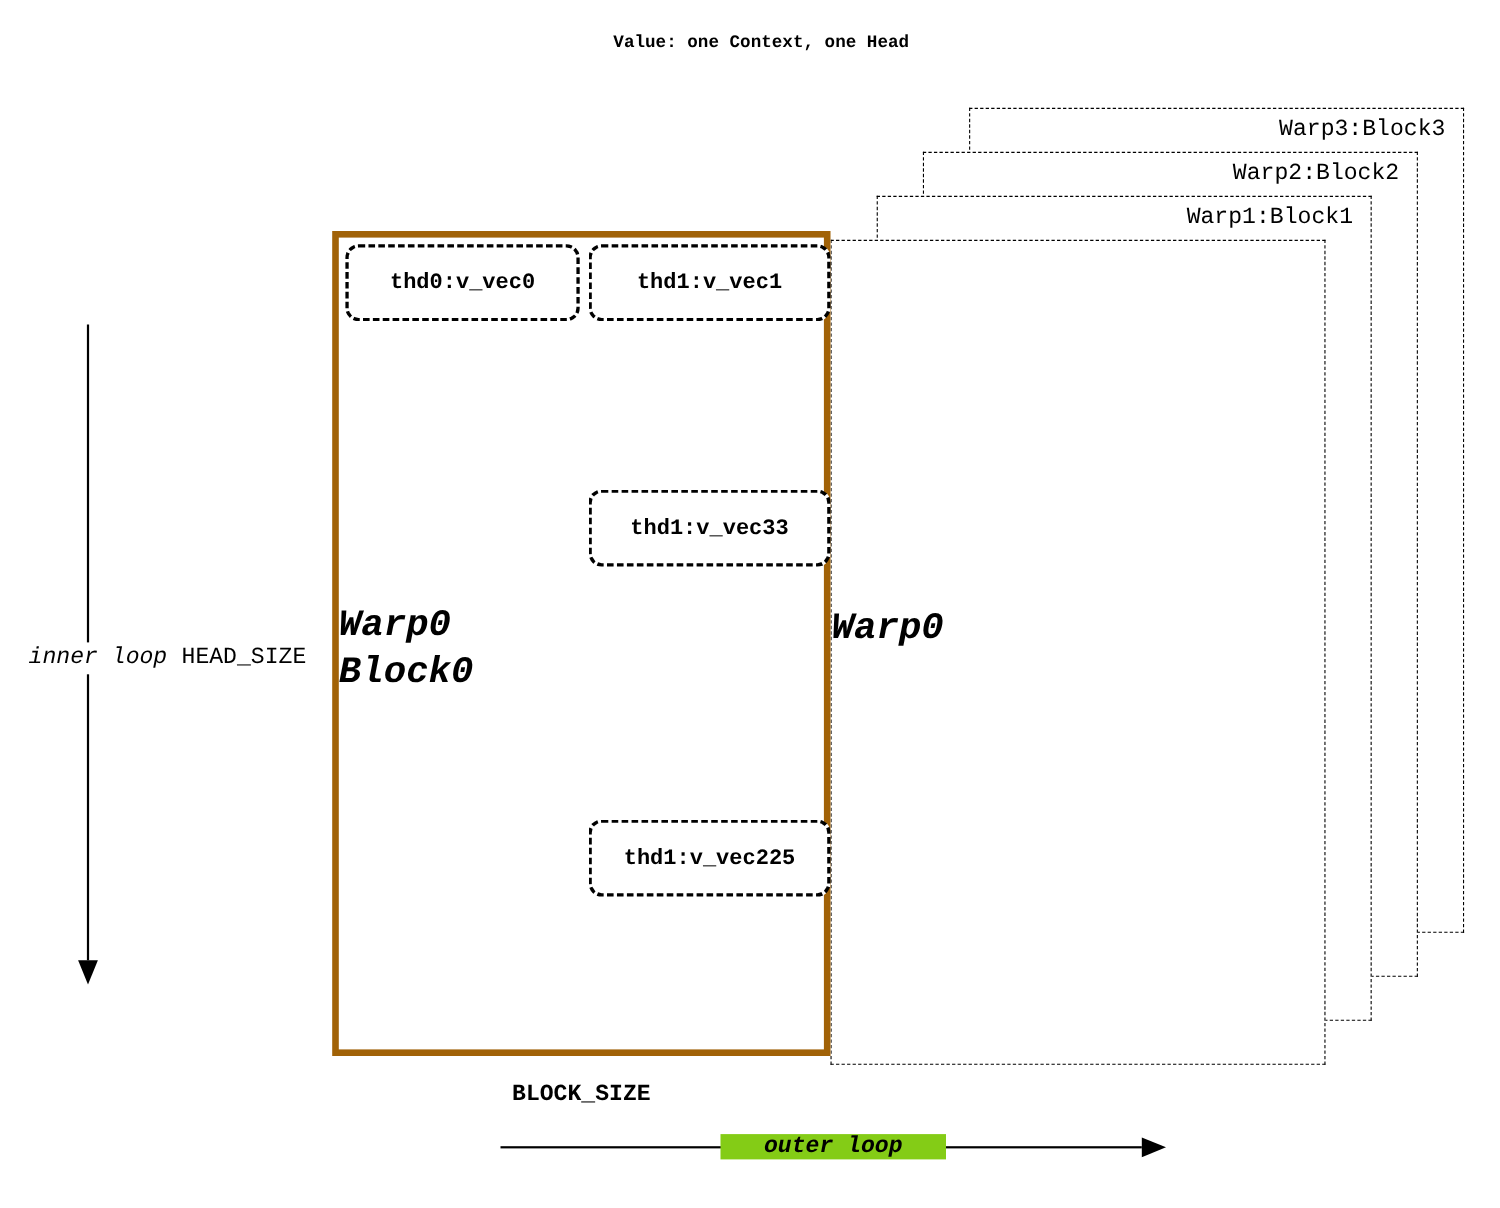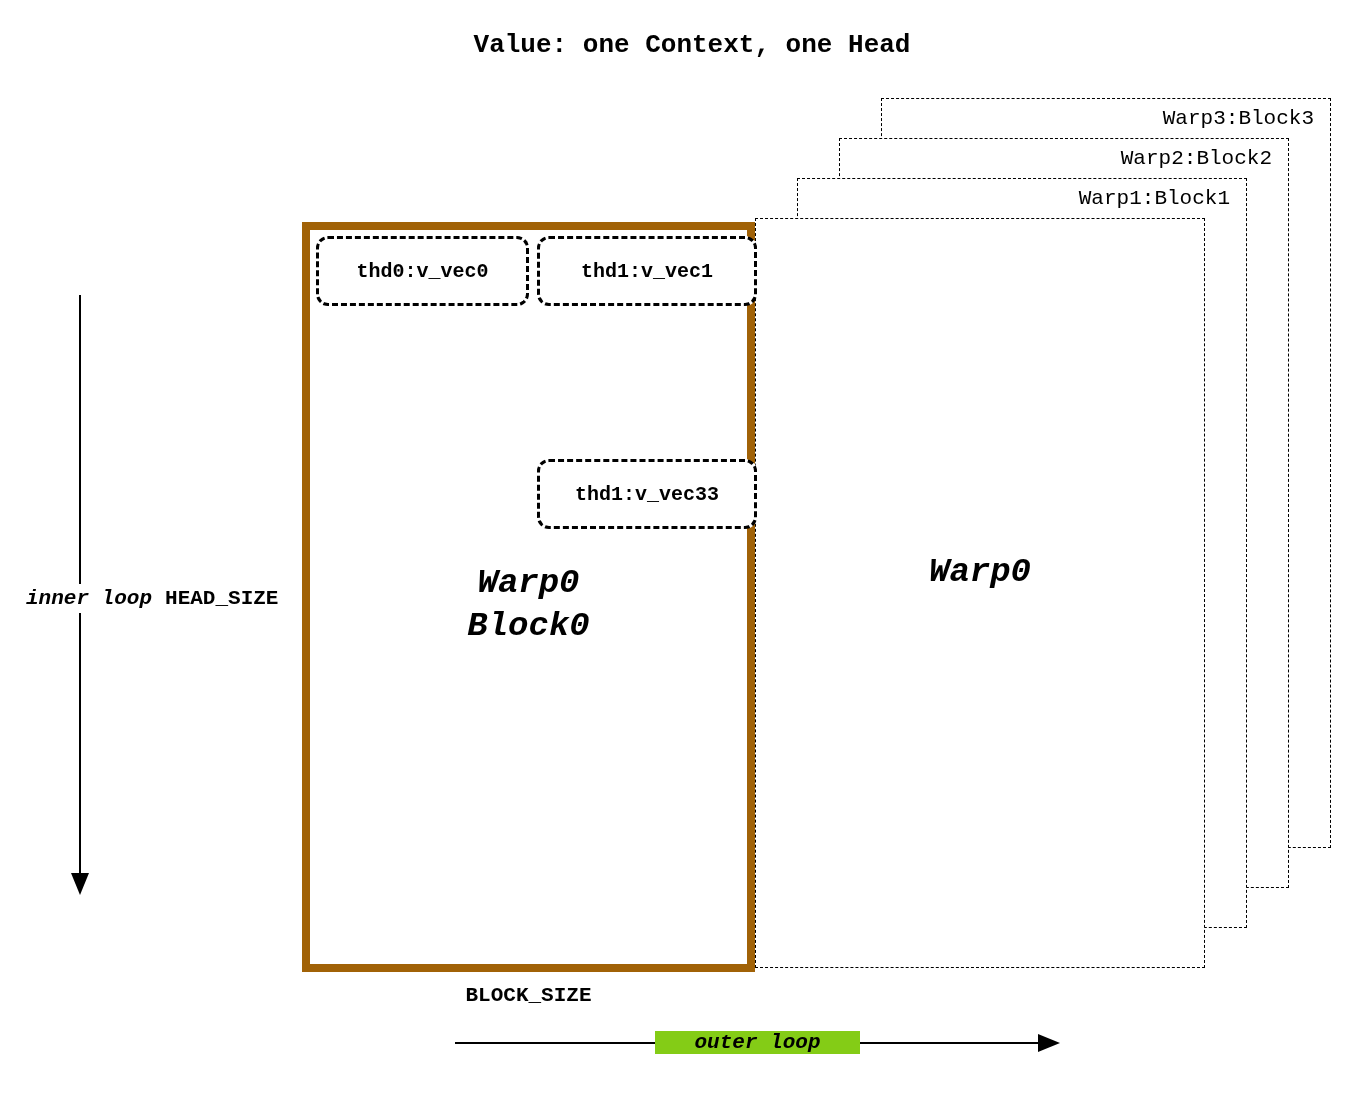--- a/index.html
+++ b/index.html
@@ -6,21 +6,21 @@
   html, body { background: #ffffff; }
   body {
     width: 1364px; height: 1098px;
     font-family: "Liberation Mono", "DejaVu Sans Mono", monospace;
     color: #000;
   }
   .canvas { position: relative; width: 1364px; height: 1098px; background: #fff; overflow: hidden; }
 
   .title {
     position: absolute; top: 30px; left: 0; width: 100%;
-    text-align: center; font-size: 26px; font-weight: bold; padding-left: 20px;
+    text-align: center; font-size: 16px; font-weight: bold; padding-left: 20px;
   }
 
   
   .back-block {
     position: absolute; width: 450px; height: 750px;
     border: 1.5px dashed #000; background: #fff;
   }
   .bb1 { left: 797px; top: 178px; z-index: 3; }
   .bb2 { left: 839px; top: 138px; z-index: 2; }
   .bb3 { left: 881px; top:  98px; z-index: 1; }
@@ -30,27 +30,27 @@
   }
 
   
   .block4 {
     position: absolute; left: 755px; top: 218px; width: 450px; height: 750px;
     border: 1.5px dashed #000; background: #fff; z-index: 4;
   }
 
   
   .block0 {
-    position: absolute; left: 302px; top: 222px; width: 453px; height: 750px;
-    border: 8px solid #a16207; background: #fff; z-index: 5;
+    position: absolute; left: 302px; top: 210px; width: 453px; height: 750px;
+    border: 6px solid #a16207; background: #fff; z-index: 5;
   }
 
   .center-label {
     position: absolute; top: 332px; left: 0; width: 100%;
-    text-align: center; font-size: 34px; font-weight: bold; font-style: italic;
+    text-align: left; font-size: 34px; font-weight: bold; font-style: italic;
     line-height: 1.25;
   }
 
   .vec-cell {
     position: absolute; height: 70px;
     border: 3px dashed #000; border-radius: 12px; background: #fff;
     display: flex; align-items: center; justify-content: center;
     font-size: 20px; font-weight: bold; white-space: nowrap;
   }
   .r0 { top: 6px; } .r1 { top: 229px; } .r2 { top: 529px; }
@@ -60,21 +60,21 @@
   .v-arrow {
     position: absolute; left: 79px; top: 295px; width: 2px; height: 578px;
     background: #000; z-index: 6;
   }
   .v-arrow::after {
     content: ""; position: absolute; left: -8px; top: 100%;
     border: 9px solid transparent; border-bottom: 0; border-top: 22px solid #000;
   }
   .inner-label {
     position: absolute; left: 24px; top: 584px;
-    font-size: 21px; font-weight: bold; background: #fff;
+    font-size: 21px; font-weight: normal; background: #fff;
     padding: 3px 2px; white-space: nowrap; z-index: 7;
   }
   .inner-label .it { font-style: italic; margin-right: 13px; }
 
   .block-size-label {
     position: absolute; left: 302px; top: 984px; width: 453px;
     text-align: center; font-size: 21px; font-weight: bold; z-index: 6;
   }
 
   
@@ -112,20 +112,21 @@
   <div class="block4">
     <div class="center-label">
       <div>Warp0</div>
     </div>
   </div>
 
   <div class="block0">
     <div class="vec-cell r0 c0">thd0:v_vec0</div>
     <div class="vec-cell r0 c1">thd1:v_vec1</div>
     <div class="vec-cell r1 c1">thd1:v_vec33</div>
+    <div class="vec-cell r2 c1">thd1:v_vec225</div>
 
     <div class="center-label">
       <div>Warp0</div>
       <div>Block0</div>
     </div>
   </div>
 
   <div class="v-arrow"></div>
   <div class="inner-label">
     <span class="it">inner loop</span><span>HEAD_SIZE</span>

